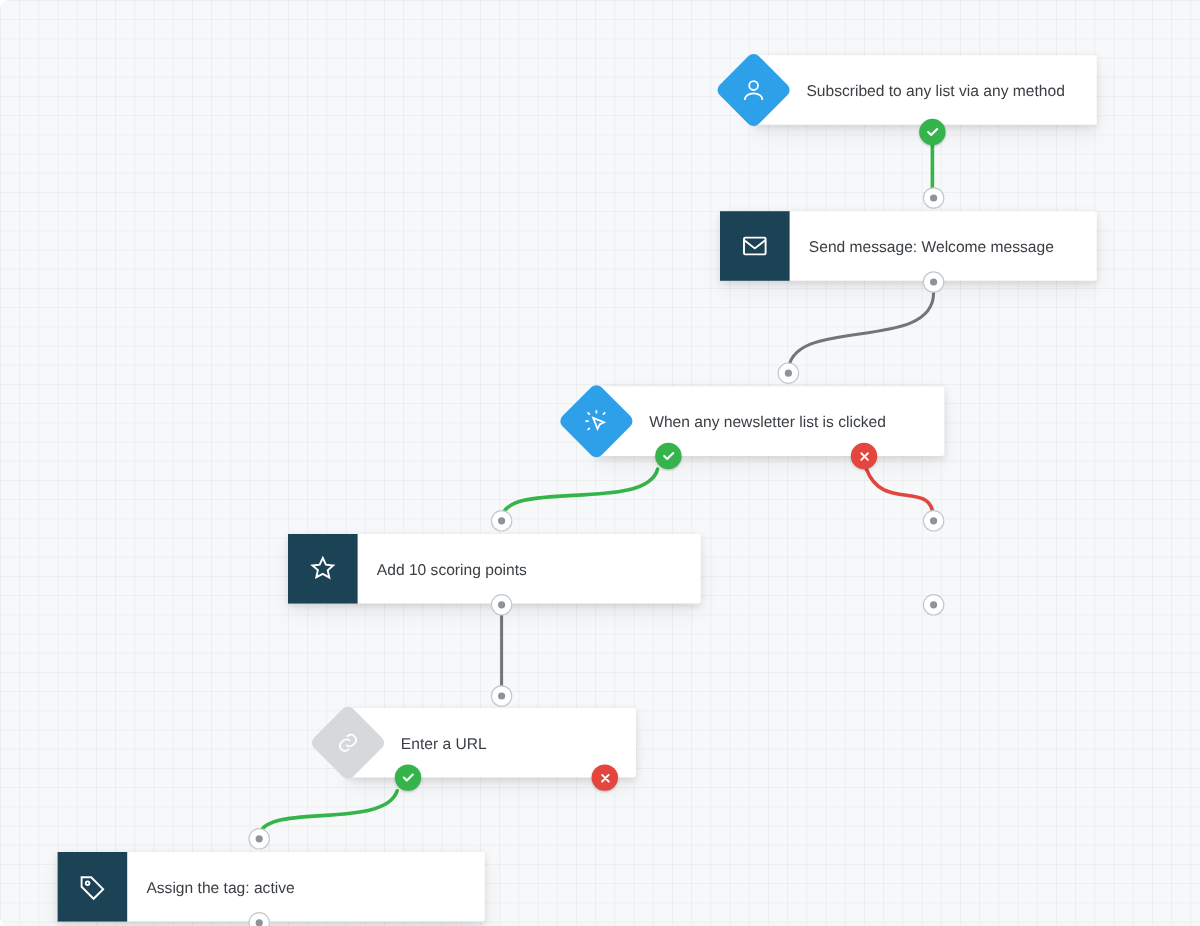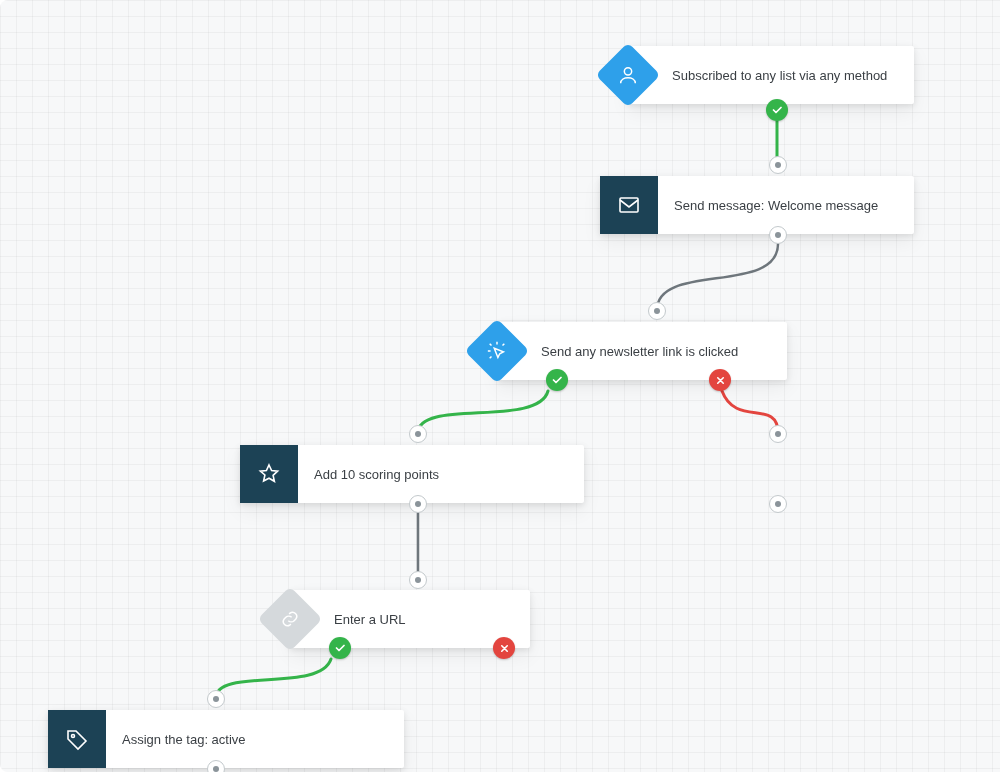--- a/index.html
+++ b/index.html
@@ -149,21 +149,21 @@
     <span class="label">Send message: Welcome message</span>
   </div>
 
   <div class="node diamond" style="left:497px; top:322px; width:290px;">
     <div class="rhomb blue">
       <svg class="icon" width="22" height="22" viewBox="0 0 24 24" fill="none" stroke="#fff" stroke-width="1.6">
         <path d="M9 9l10 4-4 2-2 4-4-10z"></path>
         <path d="M5 12H2M12 5V2M6 6L4 4M18 6l2-2M6 18l-2 2"></path>
       </svg>
     </div>
-    <span class="label">Send any newsletter link is clicked</span>
+    <span class="label">When any newsletter list is clicked</span>
   </div>
 
   <div class="node" style="left:240px; top:445px; width:344px;">
     <div class="sq">
       <svg class="icon" width="24" height="24" viewBox="0 0 24 24" fill="none" stroke="#fff" stroke-width="1.6">
         <path d="M12 3l2.6 5.6 6 .6-4.5 4.1 1.3 6-5.4-3.1L6.6 19l1.3-6L3.4 9.2l6-.6L12 3z"></path>
       </svg>
     </div>
     <span class="label">Add 10 scoring points</span>
   </div>

